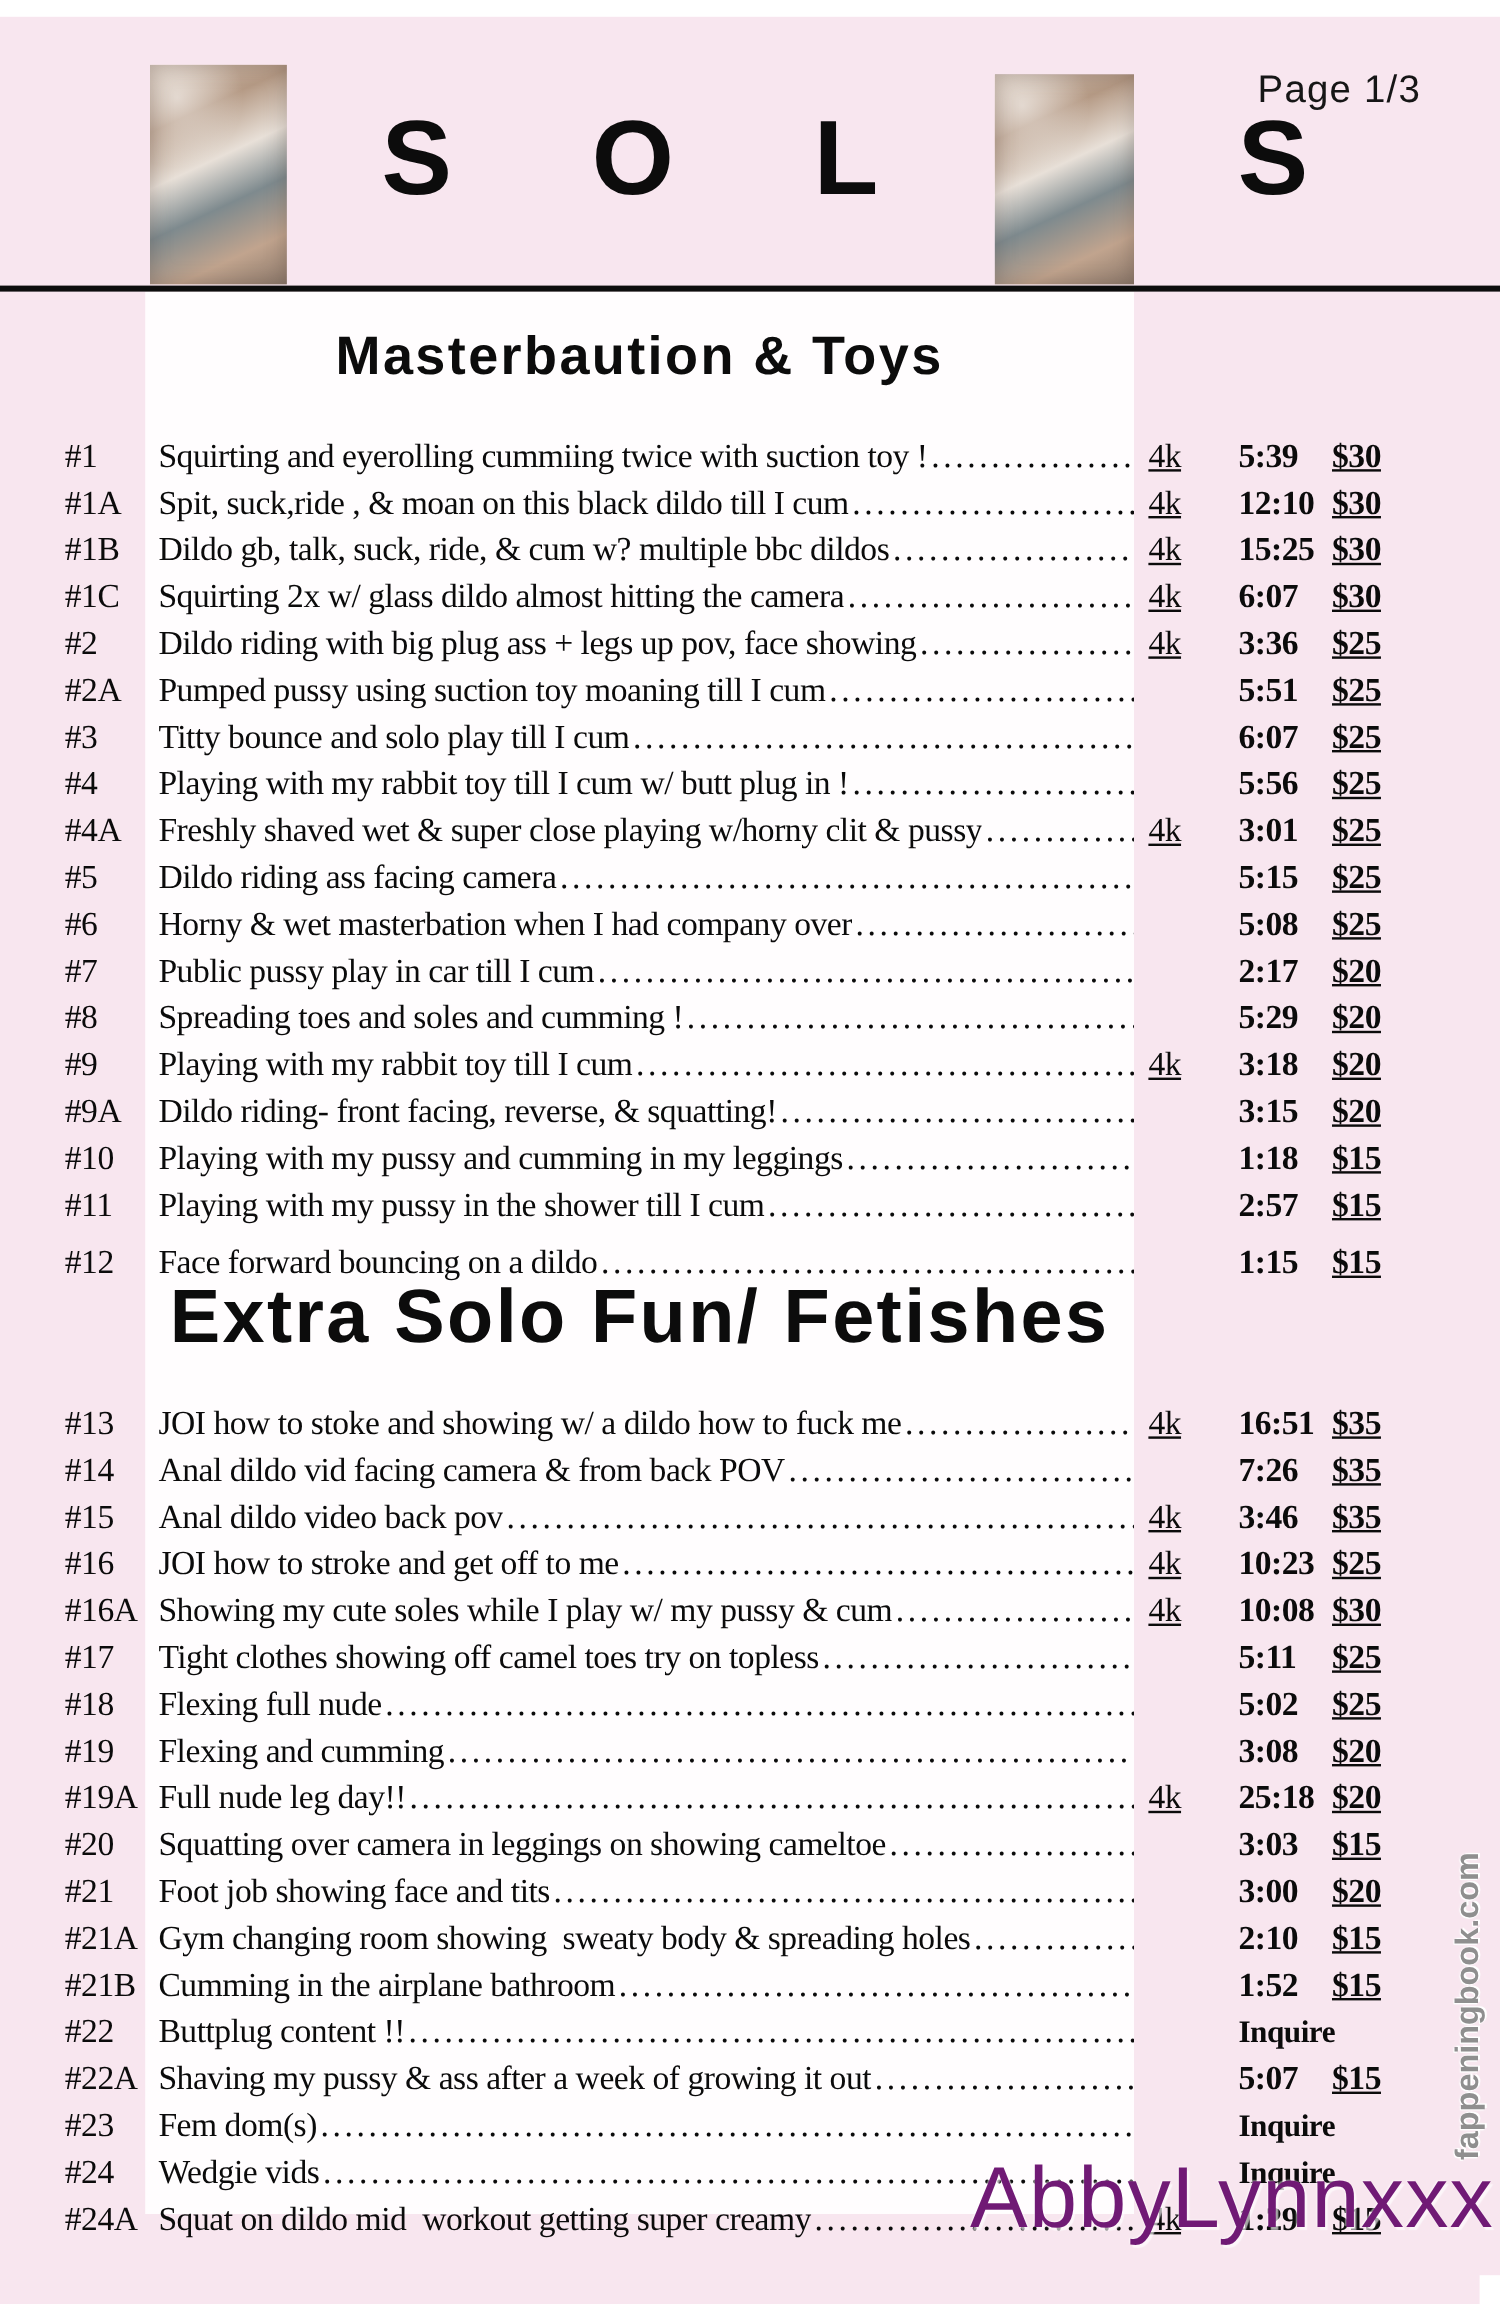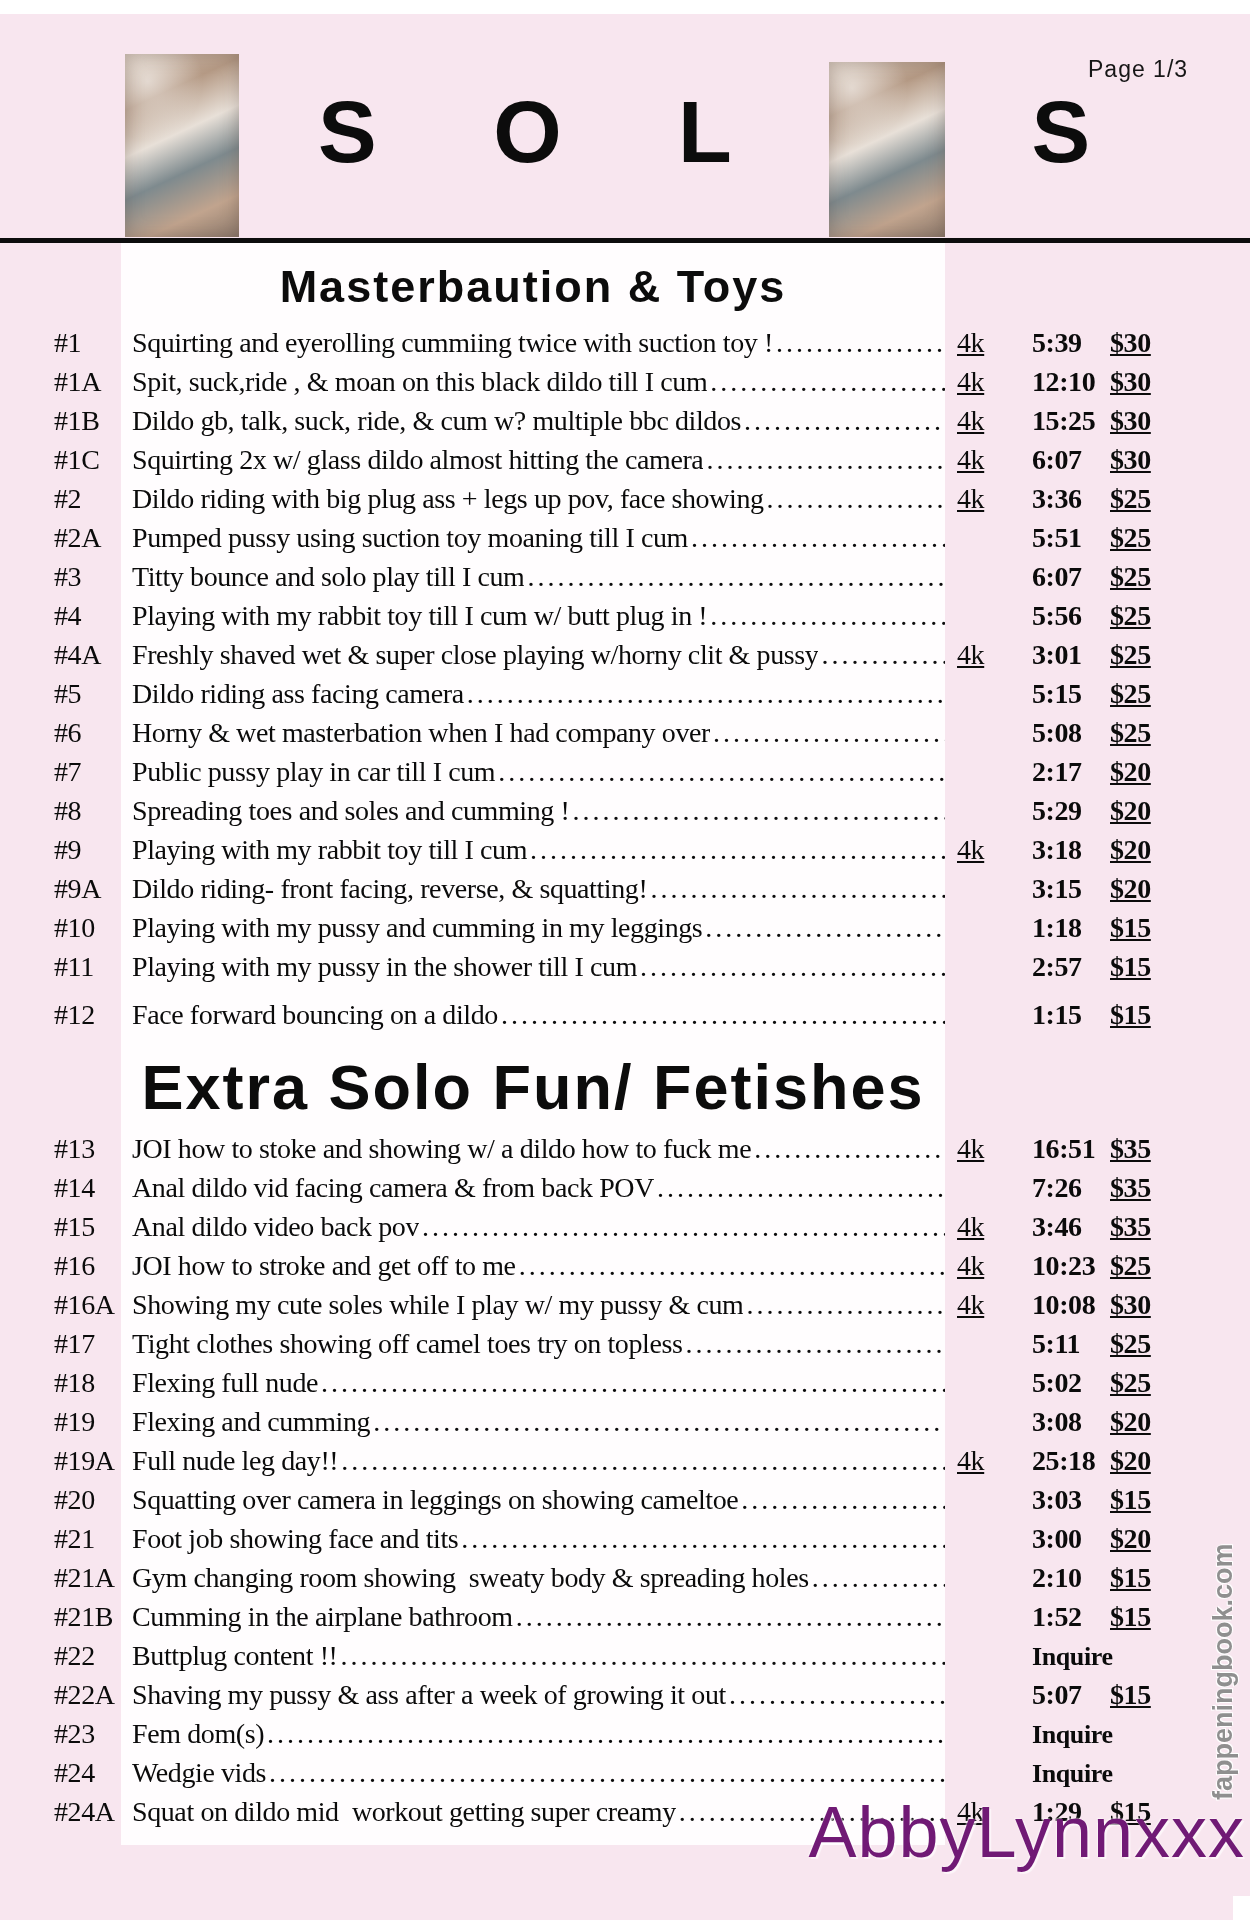--- a/index.html
+++ b/index.html
@@ -21,40 +21,40 @@
   .photo-left  { left:125px; top:54px; width:114px; height:183px; }
   .photo-right { left:829px; top:62px; width:116px; height:175px; }
 
   .solos-title {
     position:absolute; left:318px; top:84px; margin:0;
     font-family:"Liberation Sans", sans-serif; font-weight:bold;
     font-size:88px; line-height:1.1; letter-spacing:46px; color:#0c0c0c; white-space:nowrap;
   }
   .page-num {
     position:absolute; left:1048px; top:56px;
-    font-family:"Liberation Sans", sans-serif; font-size:23px; letter-spacing:1px; color:#161616;margin-left:40px;
+    font-family:"Liberation Sans", sans-serif; font-size:32px; letter-spacing:1px; color:#161616;
   }
 
   main { position:absolute; left:0; top:243px; width:1250px; }
   .section-title {
-    margin:16px 0 8px 121px; width:824px; text-align:center;
+    margin:26px 0 8px 121px; width:824px; text-align:center;
     font-family:"Liberation Sans", sans-serif; font-weight:bold;
     font-size:45px; line-height:56px; letter-spacing:2px; color:#0c0c0c;
   }
   .section-extra .section-title { margin-top:24px; margin-bottom:12px; font-size:63px; line-height:59px; }
 
   .row {
     display:flex; align-items:baseline;
     height:39px; line-height:39px;
     margin:0 67px 0 54px;
     font-size:28px; letter-spacing:-0.4px;
   }
   .row.gap { margin-top:9px; }
   .num { flex:none; width:78px; }
-  .titlewrap { flex:1 1 auto; min-width:0; display:flex; align-items:center; overflow:hidden; }
+  .titlewrap { flex:1 1 auto; min-width:0; display:flex; align-items:center; overflow:hidden;margin-top:28px; }
   .title { flex:0 1 auto; white-space:pre; overflow:hidden; }
   .leader { flex:1 0 20px; overflow:hidden; white-space:nowrap; letter-spacing:3px; margin-left:3px; }
   .quality { flex:none; width:75px; padding-left:12px; box-sizing:border-box;text-decoration:underline; }
   .time { flex:none; width:90px; padding-left:12px; box-sizing:border-box; font-weight:bold; }
   .time.inquire { font-size:26px; }
   .price { flex:none; width:73px; font-weight:bold;text-decoration:underline; }
 
   .wm-name {
     position:absolute; right:5px; top:1791px;
     font-family:"Liberation Sans", sans-serif; font-size:72px; letter-spacing:1px;

